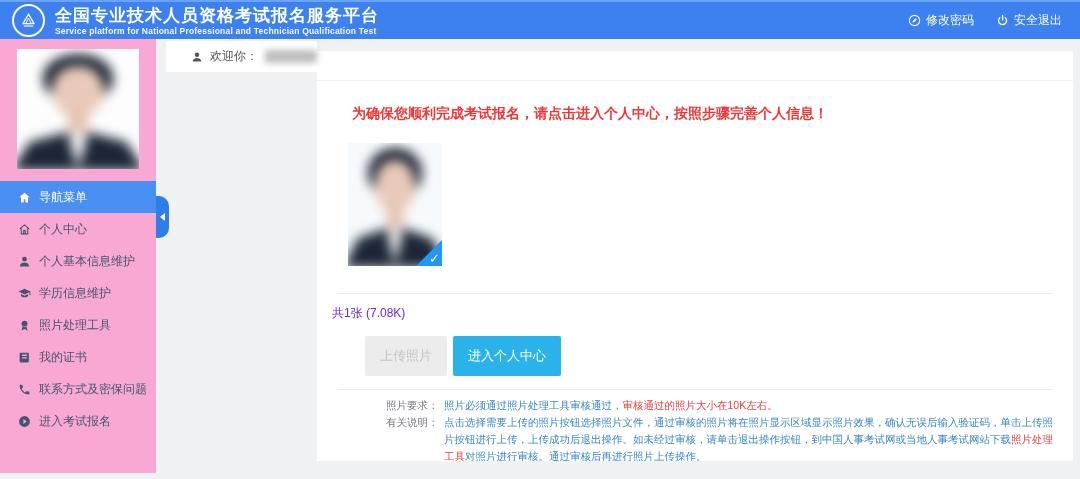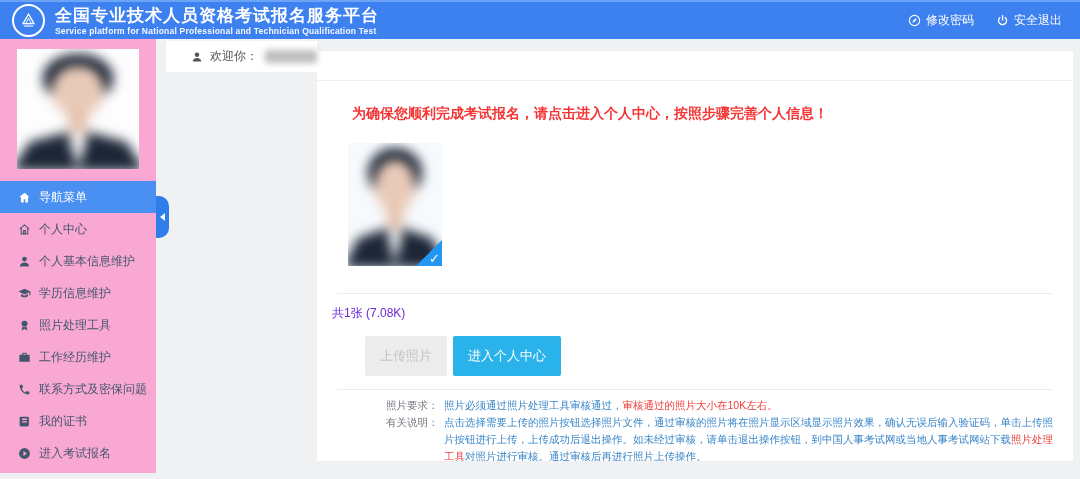--- a/index.html
+++ b/index.html
@@ -196,40 +196,32 @@
             <svg viewBox="0 0 24 24" width="13" height="13" fill="currentColor">
                 <circle cx="12" cy="8.5" r="5.5"></circle>
                 <path d="M8.5 13.5L6.5 21l5.5-2.6 5.5 2.6-2-7.5-3.5 1.6z"></path>
               </svg>
           </span>
           <span>照片处理工具</span>
         </div>
         <div class="nav-item">
           <span class="nicon">
             <svg viewBox="0 0 24 24" width="13" height="13" fill="currentColor">
-                <path d="M9 3h6a1 1 0 011 1v3h5.5v13h-19V7H8V4a1 1 0 011-1zm1 2v2h4V5z"></path>
-              </svg>
-          </span>
-          <span>工作经历维护</span>
+                <path d="M5 3h13a2 2 0 012 2v14a2 2 0 01-2 2H5a2 2 0 01-2-2V5a2 2 0 012-2zm2.5 3.5V9h9V6.5zm0 5V14h9v-2.5z"></path>
+              </svg>
+          </span>
+          <span>我的证书</span>
         </div>
         <div class="nav-item">
           <span class="nicon">
             <svg viewBox="0 0 24 24" width="13" height="13" fill="currentColor">
                 <path d="M6.6 10.8c1.5 2.9 3.8 5.2 6.6 6.6l2.2-2.2c.3-.3.7-.4 1-.2 1.1.4 2.3.6 3.6.6.6 0 1 .4 1 1V20c0 .6-.4 1-1 1C10.6 21 3 13.4 3 4c0-.6.4-1 1-1h3.5c.6 0 1 .4 1 1 0 1.2.2 2.5.6 3.6.1.3 0 .7-.2 1z"></path>
               </svg>
           </span>
           <span>联系方式及密保问题</span>
-        </div>
-        <div class="nav-item">
-          <span class="nicon">
-            <svg viewBox="0 0 24 24" width="13" height="13" fill="currentColor">
-                <path d="M5 3h13a2 2 0 012 2v14a2 2 0 01-2 2H5a2 2 0 01-2-2V5a2 2 0 012-2zm2.5 3.5V9h9V6.5zm0 5V14h9v-2.5z"></path>
-              </svg>
-          </span>
-          <span>我的证书</span>
         </div>
         <div class="nav-item">
           <span class="nicon">
             <svg viewBox="0 0 24 24" width="13" height="13" fill="currentColor">
                 <path d="M12 2a10 10 0 100 20 10 10 0 000-20zm-2 5.2l6.2 4.8L10 16.8z"></path>
               </svg>
           </span>
           <span>进入考试报名</span>
         </div>
       </nav>

